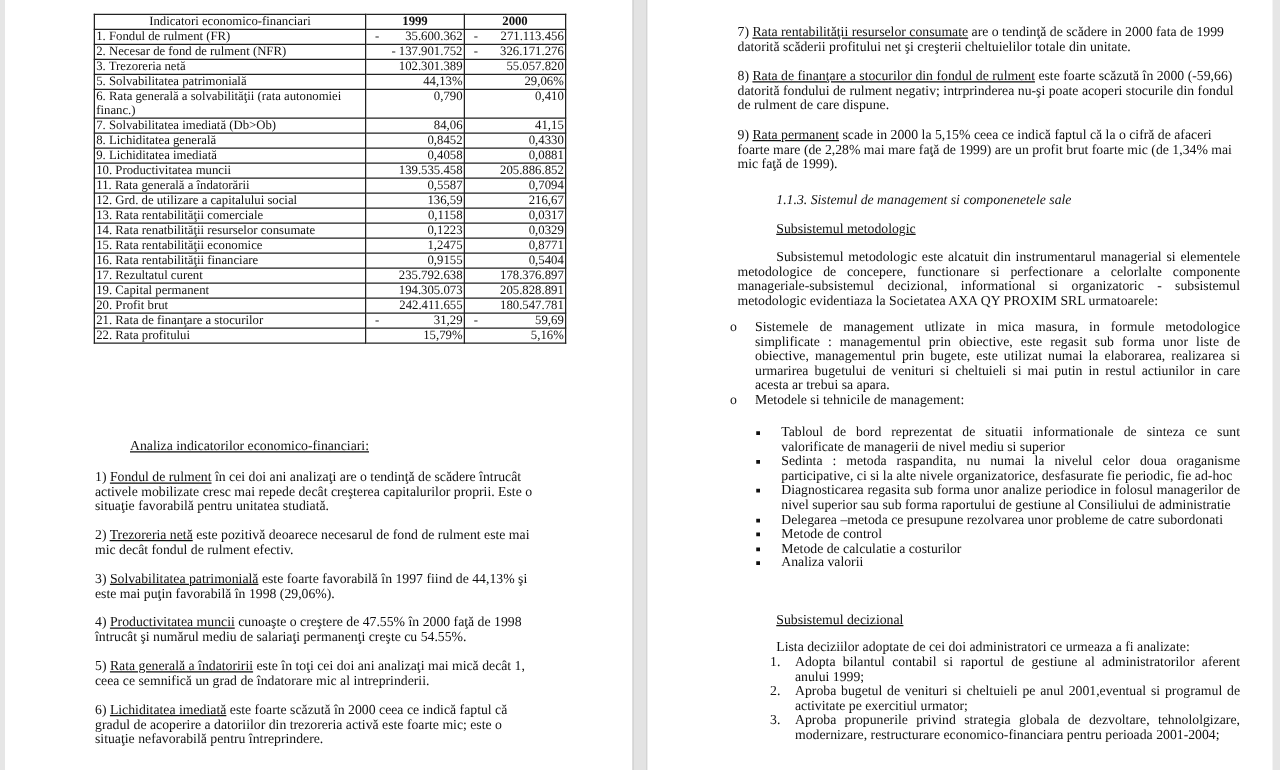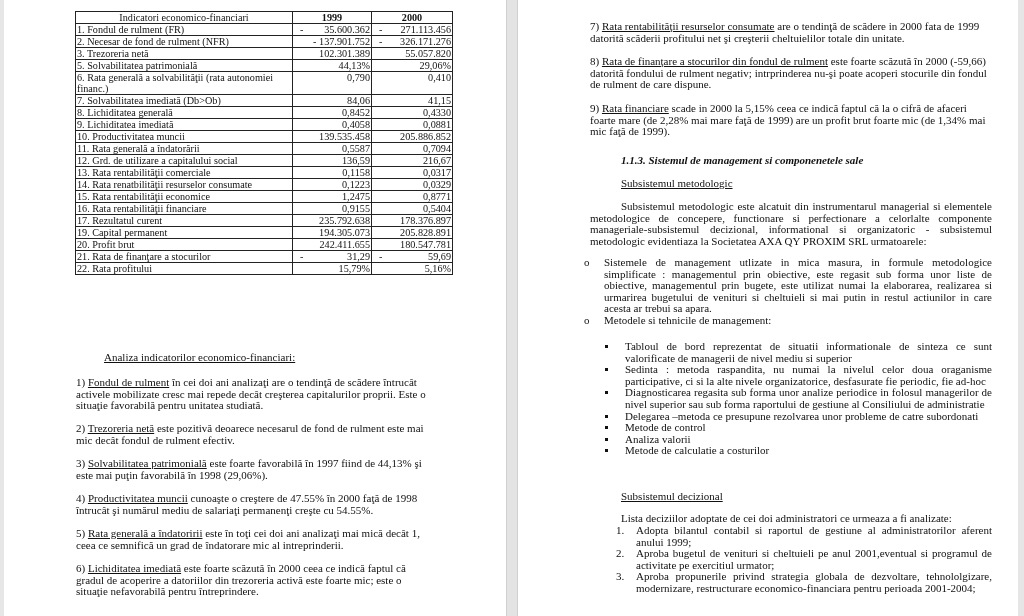--- a/index.html
+++ b/index.html
@@ -371,24 +371,24 @@
       <div class="txt" style="left: 72px; top: 563px; width: 360px;"><span>6) </span><span class="u">Lichiditatea imediată</span><span> este foarte scăzută în 2000 ceea ce indică faptul că gradul de acoperire a datoriilor din trezoreria activă este foarte mic; este o situaţie nefavorabilă pentru întreprindere.</span></div>
     </div>
 </div>
 
 <div class="gutter"></div>
 
 <div class="page" id="page-right">
   <div id="right-items">
       <div class="txt" style="left: 72px; top: 21px; width: 400px;"><span>7) </span><span class="u">Rata rentabilităţii resurselor consumate</span><span> are o tendinţă de scădere in 2000 fata de 1999 datorită scăderii profitului net şi creşterii cheltuielilor totale din unitate.</span></div>
       <div class="txt" style="left: 72px; top: 56px; width: 400px;"><span>8) </span><span class="u">Rata de finanţare a stocurilor din fondul de rulment</span><span> este foarte scăzută în 2000 (-59,66) datorită fondului de rulment negativ; intrprinderea nu-şi poate acoperi stocurile din fondul de rulment de care dispune.</span></div>
-      <div class="txt" style="left: 72px; top: 103px; width: 400px;"><span>9) </span><span class="u">Rata financiare</span><span> scade in 2000 la 5,15% ceea ce indică faptul că la o cifră de afaceri foarte mare (de 2,28% mai mare faţă de 1999) are un profit brut foarte mic (de 1,34% mai mic faţă de 1999).</span></div>
+      <div class="txt" style="left: 72px; top: 103px; width: 400px;"><span>9) </span><span class="u">Rata permanent</span><span> scade in 2000 la 5,15% ceea ce indică faptul că la o cifră de afaceri foarte mare (de 2,28% mai mare faţă de 1999) are un profit brut foarte mic (de 1,34% mai mic faţă de 1999).</span></div>
     </div>
 
-  <div class="txt" style="left:103px; top:155px; font-style:italic; font-weight:bold;">
+  <div class="txt" style="left:103px; top:155px; font-style:italic; font-weight:normal;">
     <span>1.1.3. Sistemul de management si componenetele sale</span>
   </div>
 
   <div class="txt" style="left:103px; top:178px;">
     <span class="u">Subsistemul metodologic</span>
   </div>
 
   <div class="txt just" style="left:72px; top:201px; width:402px; text-indent:31px;">
     <span>Subsistemul metodologic este alcatuit din instrumentarul managerial si elementele metodologice de concepere, functionare si perfectionare a celorlalte componente manageriale-subsistemul decizional, informational si organizatoric - subsistemul metodologic evidentiaza la Societatea AXA QY PROXIM SRL urmatoarele:</span>
   </div>
@@ -397,22 +397,22 @@
       <li class="txt just" style="position: relative;"><span class="mk">o</span><span>Sistemele de management utlizate in mica masura, in formule metodologice simplificate : managementul prin obiective,  este regasit sub forma unor liste de obiective, managementul prin bugete, este utilizat numai la elaborarea, realizarea si urmarirea bugetului de venituri si cheltuieli si  mai putin in restul actiunilor in care acesta ar trebui sa apara.</span></li>
       <li class="txt just" style="position: relative;"><span class="mk">o</span><span>Metodele si tehnicile de management:</span></li>
     </ul>
 
   <ul class="sq" id="square-list" style="position:absolute; left:107px; top:341px; width:367px;">
       <li class="txt just" style="position: relative;"><span class="mk-sq"></span><span>Tabloul de bord reprezentat de situatii informationale de sinteza ce sunt valorificate de managerii de nivel mediu si superior</span></li>
       <li class="txt just" style="position: relative;"><span class="mk-sq"></span><span>Sedinta : metoda raspandita, nu numai la nivelul celor doua oraganisme participative, ci si la alte nivele organizatorice,  desfasurate fie periodic, fie ad-hoc</span></li>
       <li class="txt just" style="position: relative;"><span class="mk-sq"></span><span>Diagnosticarea regasita sub forma unor analize periodice in folosul managerilor de nivel superior sau sub forma raportului de gestiune  al Consiliului de administratie</span></li>
       <li class="txt just" style="position: relative;"><span class="mk-sq"></span><span>Delegarea –metoda ce presupune rezolvarea unor probleme de catre subordonati</span></li>
       <li class="txt just" style="position: relative;"><span class="mk-sq"></span><span>Metode de control</span></li>
+      <li class="txt just" style="position: relative;"><span class="mk-sq"></span><span>Metode de calculatie a costurilor</span></li>
       <li class="txt just" style="position: relative;"><span class="mk-sq"></span><span>Analiza valorii</span></li>
-      <li class="txt just" style="position: relative;"><span class="mk-sq"></span><span>Metode de calculatie a costurilor</span></li>
     </ul>
 
   <div class="txt" style="left:103px; top:491px;">
     <span class="u">Subsistemul decizional</span>
   </div>
 
   <div class="txt" style="left:103px; top:513px;">
     <span>Lista deciziilor adoptate de cei doi administratori ce urmeaza a fi analizate:</span>
   </div>
 

